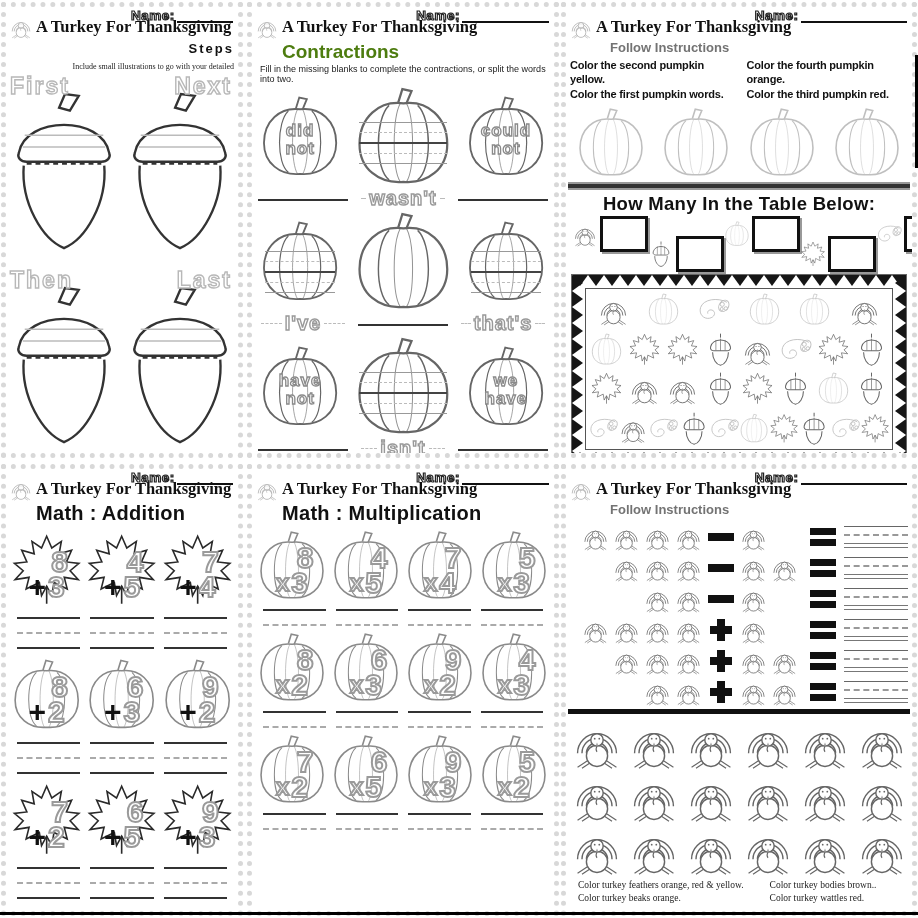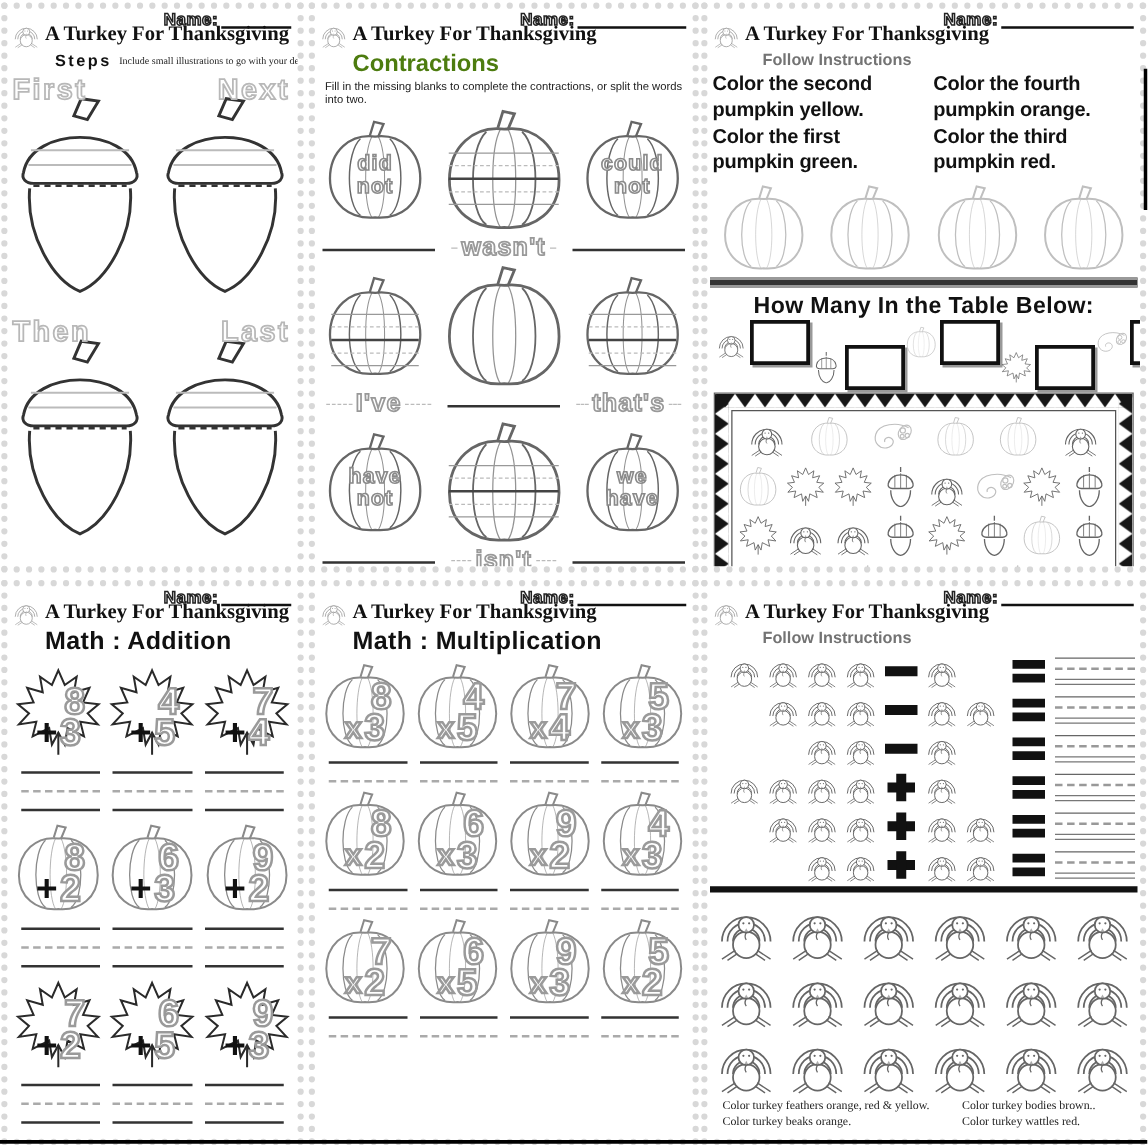--- a/index.html
+++ b/index.html
@@ -15,21 +15,21 @@
   .name-wrap{position:absolute;top:2px;right:5px;width:44%;display:flex;align-items:flex-end;z-index:3;}
   .bub-name{color:#fff;-webkit-text-stroke:1.2px #222;font-weight:bold;font-size:13.5px;letter-spacing:.5px;line-height:1;}
   .name-line{flex:1;border-bottom:2px solid #111;height:11px;margin-left:2px;}
   .mascot{position:absolute;left:3px;top:5px;color:#9a9a9a;z-index:2;}
   .ptitle{font-family:"Liberation Serif",serif;font-weight:bold;font-size:16.5px;margin:10px 0 0 30px;white-space:nowrap;color:#111;}
 
   .bw{color:#fff;font-weight:bold;font-family:"Liberation Sans",sans-serif;}
   .bd{color:#fff;font-weight:bold;-webkit-text-stroke:2px #9a9a9a;line-height:.9;}
 
   
-  .steps-head{display:flex;align-items:center;gap:6px;margin:4px 4px 0 38px;}
+  .steps-head{display:flex;align-items:flex-end;gap:6px;margin:4px 4px 0 38px;flex-direction:column;}
   .steps-h{font-weight:bold;font-size:13px;letter-spacing:2px;color:#111;}
   .steps-i{font-family:"Liberation Serif",serif;font-size:8px;color:#222;white-space:nowrap;}
   .acorn-grid{display:grid;grid-template-columns:1fr 1fr;column-gap:8px;row-gap:6px;padding:2px 4px 0 4px;}
   .s-cell{position:relative;height:188px;}
   .bw-lab{position:absolute;left:0;top:0;font-family:Liberation Sans, sans-serif;font-weight:bold;font-size:23px;letter-spacing:2px;-webkit-text-stroke:1.4px #b8b8b8;z-index:2;}
   .s-cell:nth-child(even) .bw-lab{left:auto;right:2px;}
   .acorn-svg{position:absolute;left:0;top:14px;width:100%;height:172px;color:#333;}
 
   
   .c-heading{font-weight:bold;font-size:19px;margin:4px 0 1px 30px;color:#4d7c0f;}
@@ -45,21 +45,21 @@
   .wl-mid{border-top:2px solid #444;}
   .wl-dot{border-top:1.6px dashed #bbb;}
   .a-row{display:flex;justify-content:space-between;align-items:flex-start;height:23px;padding:0 6px;}
   .a-cell{width:31%;display:flex;align-items:center;justify-content:center;}
   .a-cell.al{border-bottom:2.4px solid #333;height:0;align-self:center;}
   .a-word{font-size:20px;-webkit-text-stroke:1.4px #999;letter-spacing:1px;line-height:1;}
   .a-cell.aw::before,.a-cell.aw::after{content:"";flex:1;border-top:1.6px dashed #bbb;margin:0 3px;}
 
   
   .f-heading{font-weight:bold;font-size:13px;margin:3px 0 2px 44px;color:#737373;}
-  .f-instr{display:flex;gap:10px;font-weight:bold;font-size:16px;letter-spacing:-.2px;line-height:1.3;padding:1px 2px 2px 4px;color:#111;}
+  .f-instr{display:flex;gap:10px;font-weight:bold;font-size:11px;letter-spacing:-.2px;line-height:1.3;padding:1px 2px 2px 4px;color:#111;}
   .pump-row{display:flex;justify-content:space-around;align-items:flex-end;height:76px;padding:0 2px;color:#aaa;}
   .bar3{height:4px;background:#333;border-top:2px solid #999;border-bottom:2px solid #999;margin:3px 2px;}
   .hm-title{text-align:center;font-weight:bold;font-size:18.5px;letter-spacing:.3px;color:#111;}
   .cnt-row{display:flex;justify-content:space-between;align-items:flex-start;padding:0 6px;height:56px;margin-top:1px;}
   .cnt-g{display:flex;align-items:center;gap:2px;}
   .cnt-g.lo{margin-top:20px;}
   .cnt-box{width:42px;height:30px;border:3.5px solid #111;background:#fff;box-shadow:2px 2px 0 #999;}
   .hm-table{position:relative;margin:2px 5px 0 5px;height:188px;border:1px solid #666;background:#fff;}
   .zz{position:absolute;}
   .zz-top{left:0;right:0;top:0;height:11px;width:100%;}
@@ -360,21 +360,21 @@
     <span class="name-line"></span>
   </div>
   <svg class="mascot" width="24" height="30">
       <use href="#sym-turkey"></use>
     </svg>
   <div class="ptitle">A Turkey For Thanksgiving</div>
   <div class="f-heading">Follow Instructions</div>
   <div class="f-instr">
     <div>
       <div>Color the second pumpkin yellow.</div>
-      <div>Color the first pumpkin green.</div>
+      <div>Color the first pumpkin words.</div>
     </div>
     <div>
       <div>Color the fourth pumpkin orange.</div>
       <div>Color the third pumpkin red.</div>
     </div>
   </div>
   <div class="pump-row" id="ft-pumpkins">
       <svg width="76" height="72" class="ic lt">
         <use href="#sym-pumpkin"></use>
       </svg>

